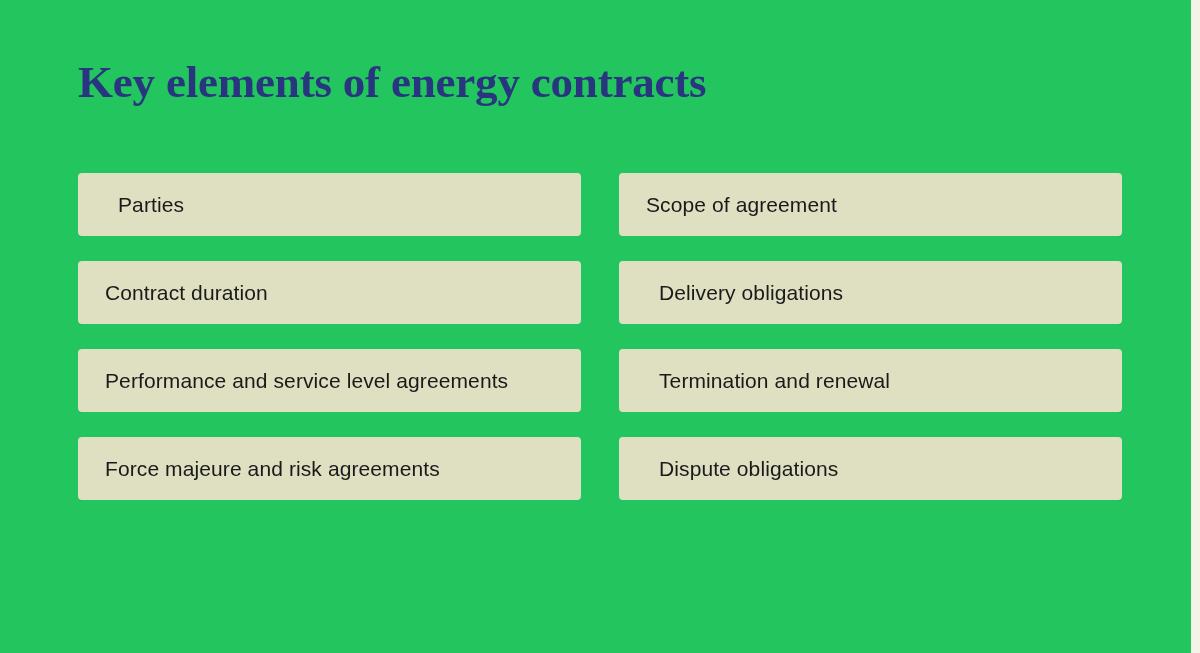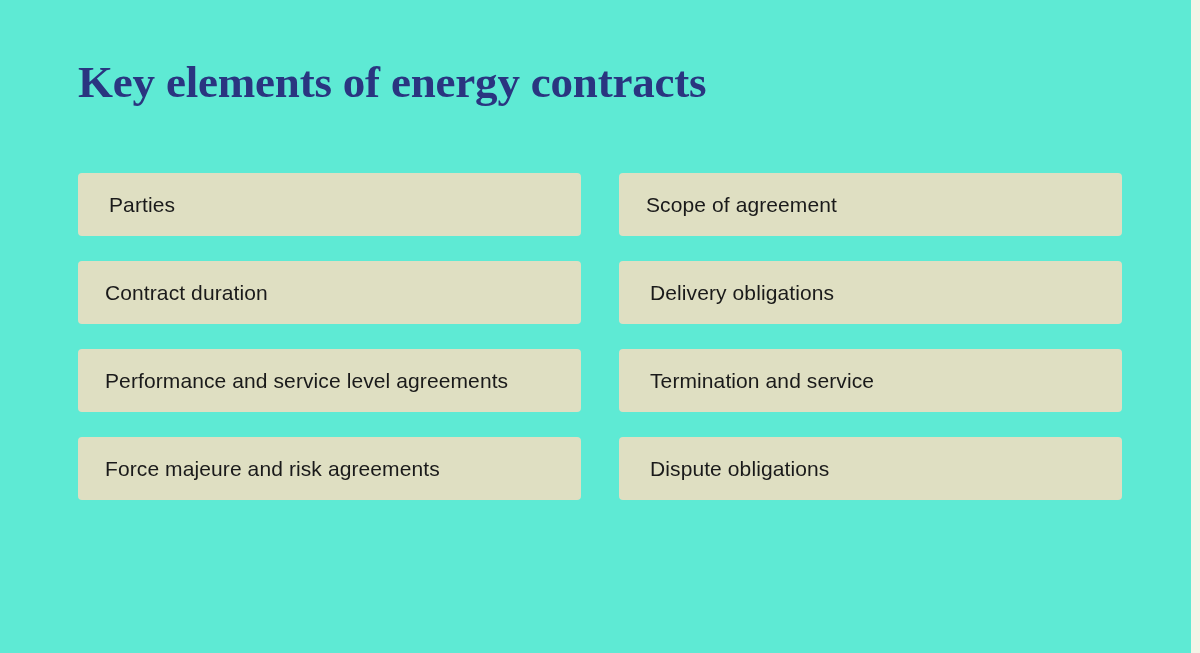--- a/index.html
+++ b/index.html
@@ -11,21 +11,21 @@
     width: 1200px;
     height: 653px;
     background: #f4f3e7;
     font-family: "Liberation Sans", sans-serif;
     overflow: hidden;
   }
   .slide {
     position: relative;
     width: 1191px;
     height: 653px;
-    background: #5eead4;
+    background: #22c55e;
     box-sizing: border-box;
   }
   .page-title {
     position: absolute;
     left: 78px;
     top: 52px;
     font-family: "Liberation Serif", serif;
     font-weight: 700;
     font-size: 45px;
     line-height: 60px;
@@ -46,21 +46,21 @@
   }
   .card {
     height: 63px;
     background: #dfdfc2;
     border-radius: 4px;
     display: flex;
     align-items: center;
     box-sizing: border-box;
   }
   .card.col-left {
-    padding-left: 31px;
+    padding-left: 40px;
     padding-right: 20px;
   }
   .card.col-right {
     padding-left: 27px;
     padding-right: 31px;
     align-items: center;
   }
   .card-label {
     font-family: "Liberation Sans", sans-serif;
     font-size: 21px;
@@ -95,21 +95,21 @@
 
     <div class="card col-left">
       <span class="card-label">Delivery obligations</span>
     </div>
 
     <div class="card col-right">
       <span class="card-label">Performance and service level agreements</span>
     </div>
 
     <div class="card col-left">
-      <span class="card-label">Termination and service</span>
+      <span class="card-label">Termination and renewal</span>
     </div>
 
     <div class="card col-right">
       <span class="card-label">Force majeure and risk agreements</span>
     </div>
 
     <div class="card col-left">
       <span class="card-label">Dispute obligations</span>
     </div>
 

